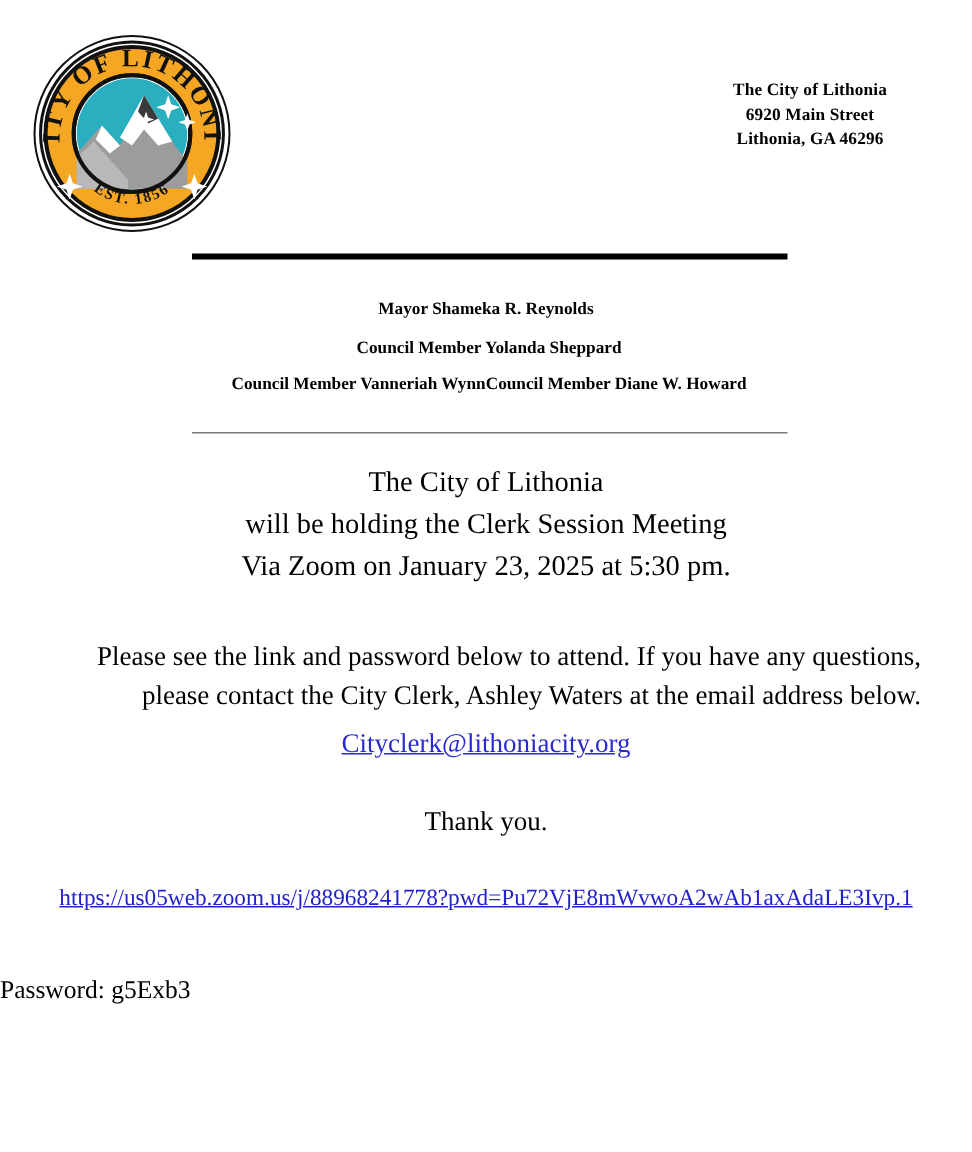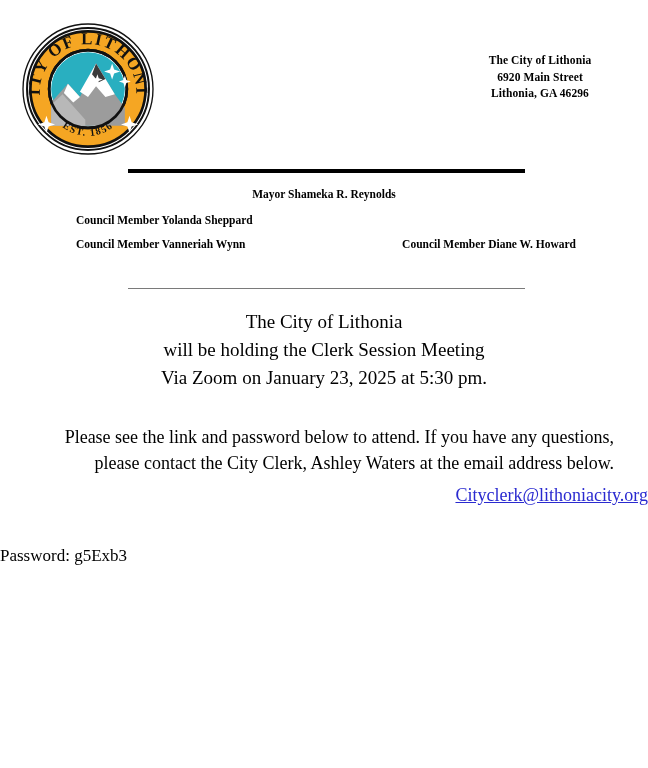--- a/index.html
+++ b/index.html
@@ -62,38 +62,38 @@
     top: 288px;
     width: 397px;
     height: 0;
     border-top: 1px solid #7a7a7a;
   }
 
   
   .officials {
     position: absolute;
     left: 0;
-    top: 188px;
+    top: 200px;
     width: 648px;
     font-weight: bold;
     font-size: 11.5px;
   }
   .officials .center-row {
     text-align: center;
     line-height: 1.1;
   }
   .officials .mayor {
     margin-bottom: 13px;
   }
   .officials .pro-tem {
     margin-top: 13px;
   }
   .officials .pair {
     display: flex;
-    justify-content: space-between;
+    justify-content: center;
     padding: 0 72px 0 76px;
     margin-bottom: 12px;
   }
   .officials .pair span {
     white-space: nowrap;
   }
 
   
   .body-area {
     position: absolute;
@@ -111,21 +111,21 @@
   .instructions {
     margin-top: 33px;
     padding: 0 34px;
     text-align: right;
     font-size: 18px;
     line-height: 1.42;
   }
 
   .email-line {
     margin-top: 9px;
-    text-align: right;
+    text-align: center;
     font-size: 18px;
   }
 
   .thanks {
     margin-top: 31px;
     text-align: center;
     font-size: 18px;
   }
 
   .zoom-link-line {
@@ -215,16 +215,20 @@
     <div>will be holding the Clerk Session Meeting</div>
     <div>Via Zoom on January 23, 2025 at 5:30 pm.</div>
   </div>
 
   <div class="instructions">Please see the link and password below to attend. If you have any questions, please contact the City Clerk, Ashley Waters at the email address below.</div>
 
   <div class="email-line">
     <a class="link email" href="#">Cityclerk@lithoniacity.org</a>
   </div>
 
-
+  <div class="thanks">Thank you.</div>
+
+  <div class="zoom-link-line">
+    <a class="link" href="#">https://us05web.zoom.us/j/88968241778?pwd=Pu72VjE8mWvwoA2wAb1axAdaLE3Ivp.1</a>
+  </div>
 
   <div class="password-line">Password: g5Exb3</div>
 </div>
 
 </body></html>

